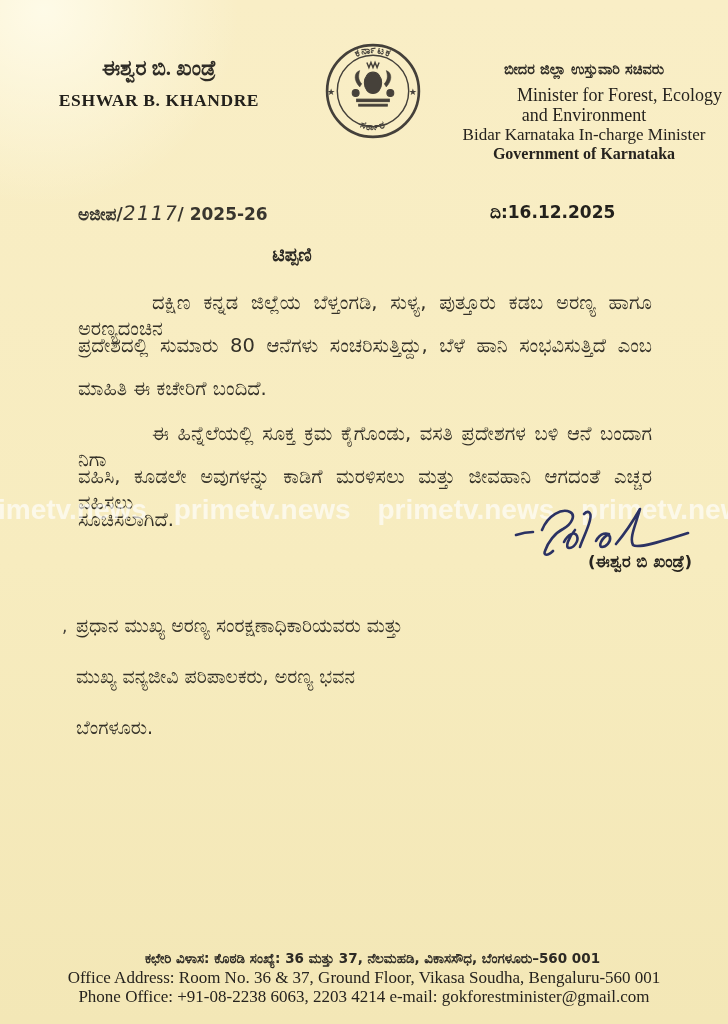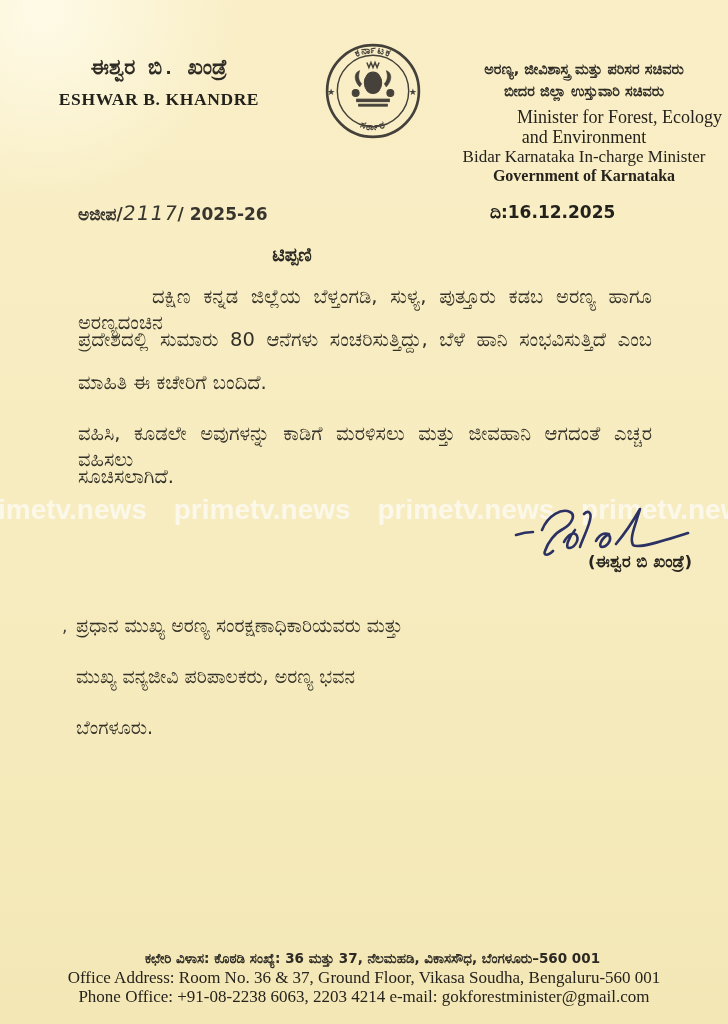--- a/index.html
+++ b/index.html
@@ -11,21 +11,21 @@
     position:relative;width:728px;height:1024px;
     background:
       radial-gradient(circle at 6% 1%, rgba(255,252,235,.9) 0%, rgba(255,252,235,0) 16%),
       linear-gradient(180deg, #f9eec6 0%, #f7ecbf 55%, #f3e7b6 100%);
     color:#38352e;
   }
   .abs{position:absolute;}
 
   
   .hdr-left{left:44px;top:56px;width:230px;text-align:center;}
-  .hdr-left .kn{font-family:Liberation Mono, monospace;font-size:21px;font-weight:600;color:#2f2c26;}
+  .hdr-left .kn{font-family:Liberation Serif, serif;font-size:21px;font-weight:600;color:#2f2c26;}
   .hdr-left .en{margin-top:9px;font-size:17.5px;font-weight:700;letter-spacing:.6px;color:#23211c;}
 
   .emblem{left:324px;top:40px;width:98px;height:102px;}
 
   .hdr-right{left:446px;top:58px;width:276px;text-align:center;}
   .hdr-right .kn1,.hdr-right .kn2{font-family:"DejaVu Sans", sans-serif;font-size:14.5px;font-weight:600;line-height:22px;color:#2f2c26;}
   .hdr-right .en1,.hdr-right .en2{font-size:18px;line-height:20px;color:#26231e;}
   .hdr-right .en1{margin-top:5px;text-align:right;}
   .hdr-right .en3{font-size:17px;line-height:20px;color:#26231e;}
   .hdr-right .en4{font-size:16px;font-weight:700;line-height:18px;color:#26231e;font-family:Liberation Serif, serif;}
@@ -37,21 +37,21 @@
 
   
   .title{left:0;top:243px;width:584px;text-align:center;
     font-family:"DejaVu Sans", sans-serif;font-size:19px;font-weight:600;color:#2d2a24;}
 
   
   .para{left:78px;width:574px;font-family:"DejaVu Sans", sans-serif;font-size:19.5px;color:#343128;}
   .para .line{height:43px;line-height:26px;}
   .jline{text-align:justify;text-align-last:justify;}
   .indent{text-indent:74px;}
-  .p1{top:284px;}
+  .p1{top:290px;}
   .p2{top:421px;}
 
   
   .wmrow{left:-30px;top:494px;width:788px;display:flex;justify-content:space-between;pointer-events:none;}
   .wm{font-family:"Liberation Sans", sans-serif;font-weight:700;font-size:28px;
       color:rgba(255,255,255,.55);text-shadow:0 0 1px rgba(255,255,255,.25);white-space:nowrap;}
 
   
   .sig{left:512px;top:502px;width:180px;height:58px;}
   .signame{left:560px;top:552px;width:160px;text-align:center;
@@ -101,21 +101,20 @@
         <path d="M61,46 c6,-6 6,-14 0,-16 c2,6 1,10 -2,13 z" stroke-width=".5"></path>
         <circle cx="31" cy="52" r="3.4"></circle>
         <circle cx="65" cy="52" r="3.4"></circle>
         <rect x="32" y="58" width="32" height="2.4"></rect>
         <rect x="34" y="63" width="28" height="1.8"></rect>
       </g>
     </svg>
   </div>
 
   <div class="abs hdr-right">
-    <div class="kn1">ಅರಣ್ಯ, ಜೀವಿಶಾಸ್ತ್ರ ಮತ್ತು ಪರಿಸರ ಸಚಿವರು</div>
     <div class="kn2">ಬೀದರ ಜಿಲ್ಲಾ ಉಸ್ತುವಾರಿ ಸಚಿವರು</div>
     <div class="en1">Minister  for Forest, Ecology</div>
     <div class="en2">and Environment</div>
     <div class="en3">Bidar Karnataka In-charge Minister</div>
     <div class="en4">Government of Karnataka</div>
   </div>
 
   <div class="abs ref">
     <span>ಅಜೀಪ/</span><span class="hand">2117</span><span>/ 2025-26</span>
   </div>
@@ -123,20 +122,21 @@
 
   <div class="abs title">ಟಿಪ್ಪಣಿ</div>
 
   <div class="abs para p1">
     <div class="line jline indent">ದಕ್ಷಿಣ ಕನ್ನಡ ಜಿಲ್ಲೆಯ ಬೆಳ್ತಂಗಡಿ, ಸುಳ್ಯ, ಪುತ್ತೂರು ಕಡಬ ಅರಣ್ಯ ಹಾಗೂ ಅರಣ್ಯದಂಚಿನ</div>
     <div class="line jline">ಪ್ರದೇಶದಲ್ಲಿ ಸುಮಾರು 80 ಆನೆಗಳು ಸಂಚರಿಸುತ್ತಿದ್ದು, ಬೆಳೆ ಹಾನಿ ಸಂಭವಿಸುತ್ತಿದೆ ಎಂಬ</div>
     <div class="line">ಮಾಹಿತಿ ಈ ಕಚೇರಿಗೆ ಬಂದಿದೆ.</div>
   </div>
 
   <div class="abs para p2">
+    <div class="line jline indent">ಈ ಹಿನ್ನೆಲೆಯಲ್ಲಿ ಸೂಕ್ತ ಕ್ರಮ ಕೈಗೊಂಡು, ವಸತಿ ಪ್ರದೇಶಗಳ ಬಳಿ ಆನೆ ಬಂದಾಗ ನಿಗಾ</div>
     <div class="line jline">ವಹಿಸಿ, ಕೂಡಲೇ ಅವುಗಳನ್ನು ಕಾಡಿಗೆ ಮರಳಿಸಲು ಮತ್ತು ಜೀವಹಾನಿ ಆಗದಂತೆ ಎಚ್ಚರ ವಹಿಸಲು</div>
     <div class="line">ಸೂಚಿಸಲಾಗಿದೆ.</div>
   </div>
 
   <div class="abs wmrow">
     <span class="wm">primetv.news</span>
     <span class="wm">primetv.news</span>
     <span class="wm">primetv.news</span>
     <span class="wm">primetv.news</span>
   </div>

